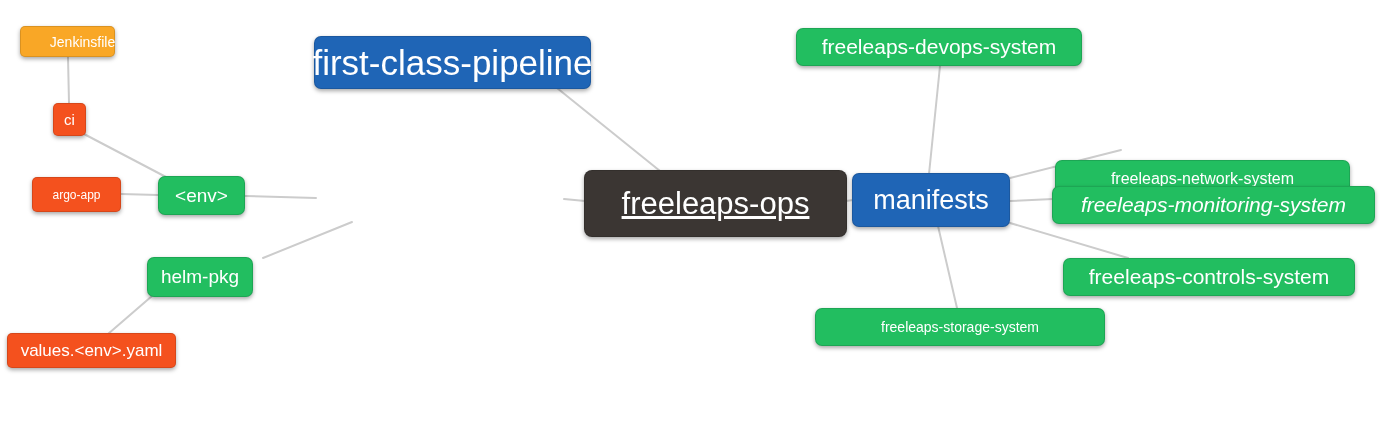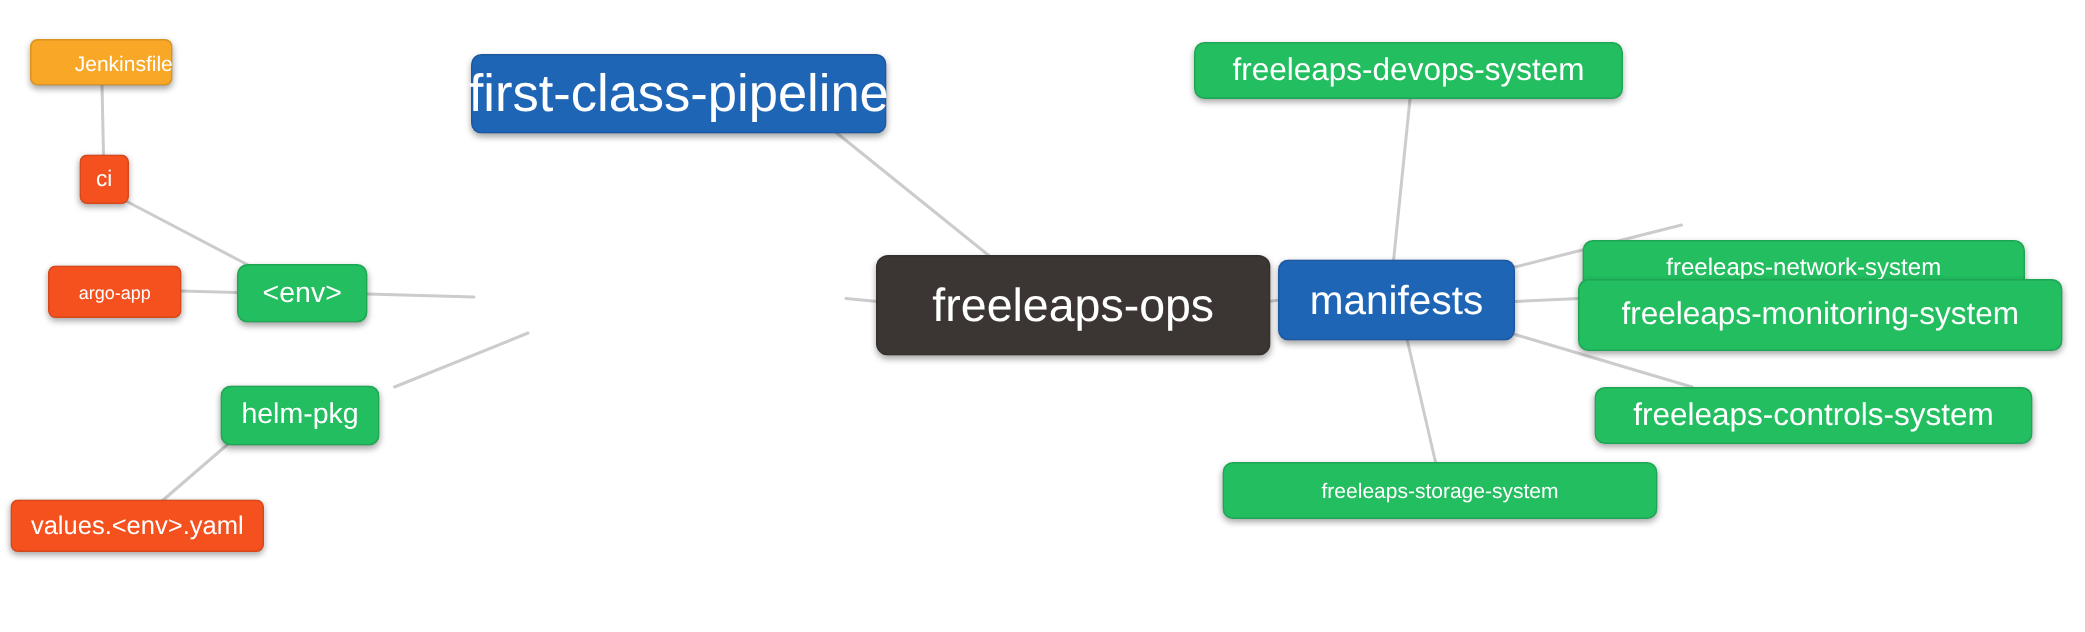--- a/index.html
+++ b/index.html
@@ -27,25 +27,25 @@
   }
   
   .n-jenkinsfile{left:20px;top:26px;width:95px;height:31px;font-size:14px;border-radius:5px;padding-left:30px;}
   .n-ci{left:53px;top:103px;width:33px;height:33px;font-size:15px;border-radius:5px;}
   .n-argo{left:32px;top:177px;width:89px;height:35px;font-size:12px;border-radius:5px;}
   .n-env{left:158px;top:176px;width:87px;height:39px;font-size:19px;}
   .n-helm{left:147px;top:257px;width:106px;height:40px;font-size:19px;}
   .n-values{left:7px;top:333px;width:169px;height:35px;font-size:17px;border-radius:5px;}
   .n-pipeline{left:314px;top:36px;width:277px;height:53px;font-size:35px;}
   .n-service{left:316px;top:171px;width:248px;height:52px;font-size:27px;}
-  .n-ops{left:584px;top:170px;width:263px;height:67px;font-size:31px;border-radius:8px;}
+  .n-ops{left:584px;top:170px;width:263px;height:67px;font-size:31px;border-radius:8px;text-decoration:underline;}
   .n-manifests{left:852px;top:173px;width:158px;height:54px;font-size:27px;}
   .n-devops{left:796px;top:28px;width:286px;height:38px;font-size:21px;}
   .n-network{left:1055px;top:112px;width:295px;height:38px;font-size:16px;margin-top:48px;}
-  .n-monitoring{left:1052px;top:186px;width:323px;height:48px;font-size:21px;}
+  .n-monitoring{left:1052px;top:186px;width:323px;height:38px;font-size:21px;font-style:italic;}
   .n-controls{left:1063px;top:258px;width:292px;height:38px;font-size:21px;}
   .n-storage{left:815px;top:308px;width:290px;height:38px;font-size:14px;}
 </style>
 </head>
 <body style="background: rgb(255, 255, 255);">
 
 <div class="canvas">
 
   <svg class="edges" width="1390" height="421" viewBox="0 0 1390 421">
     <line x1="68" y1="57" x2="69" y2="103"></line>

